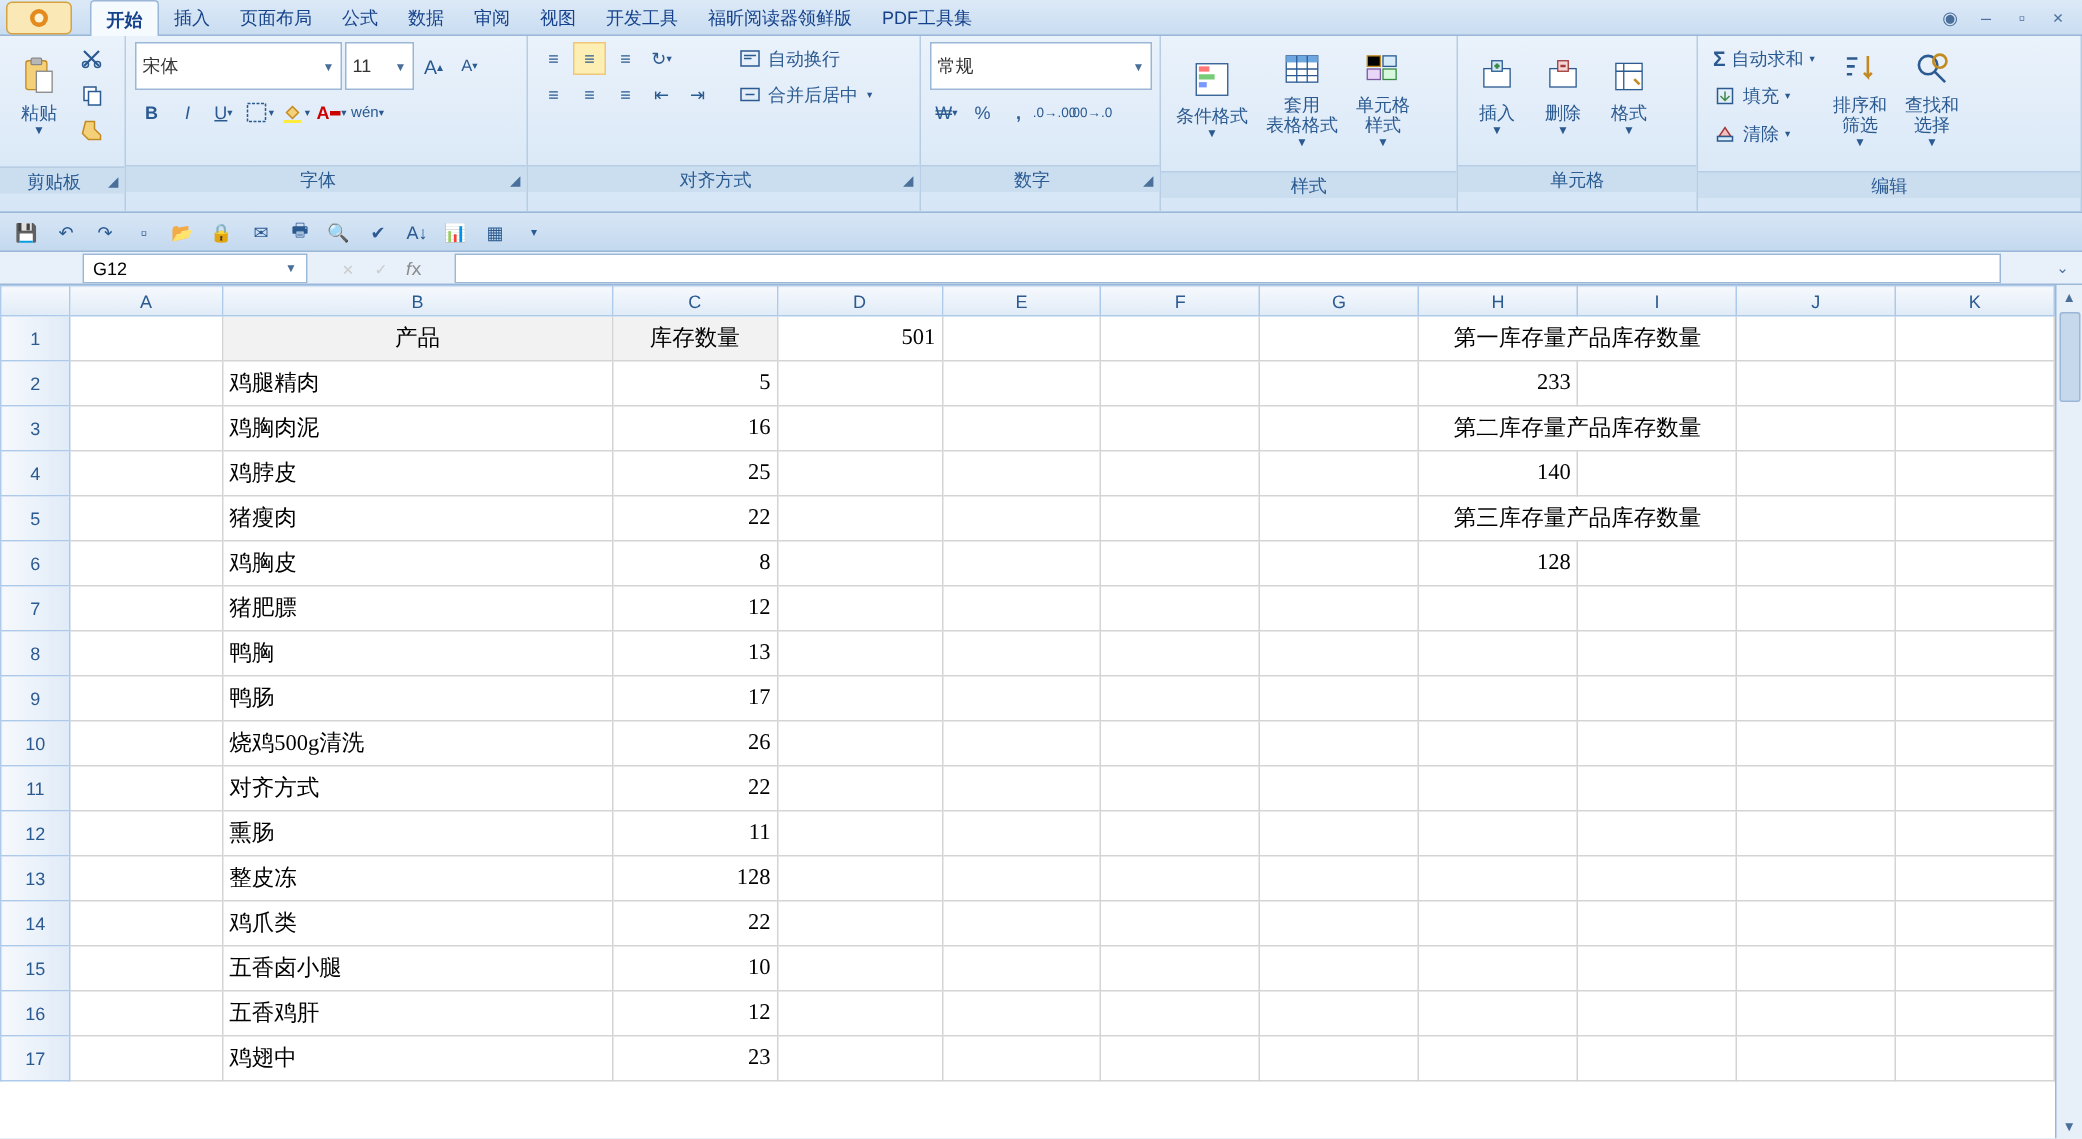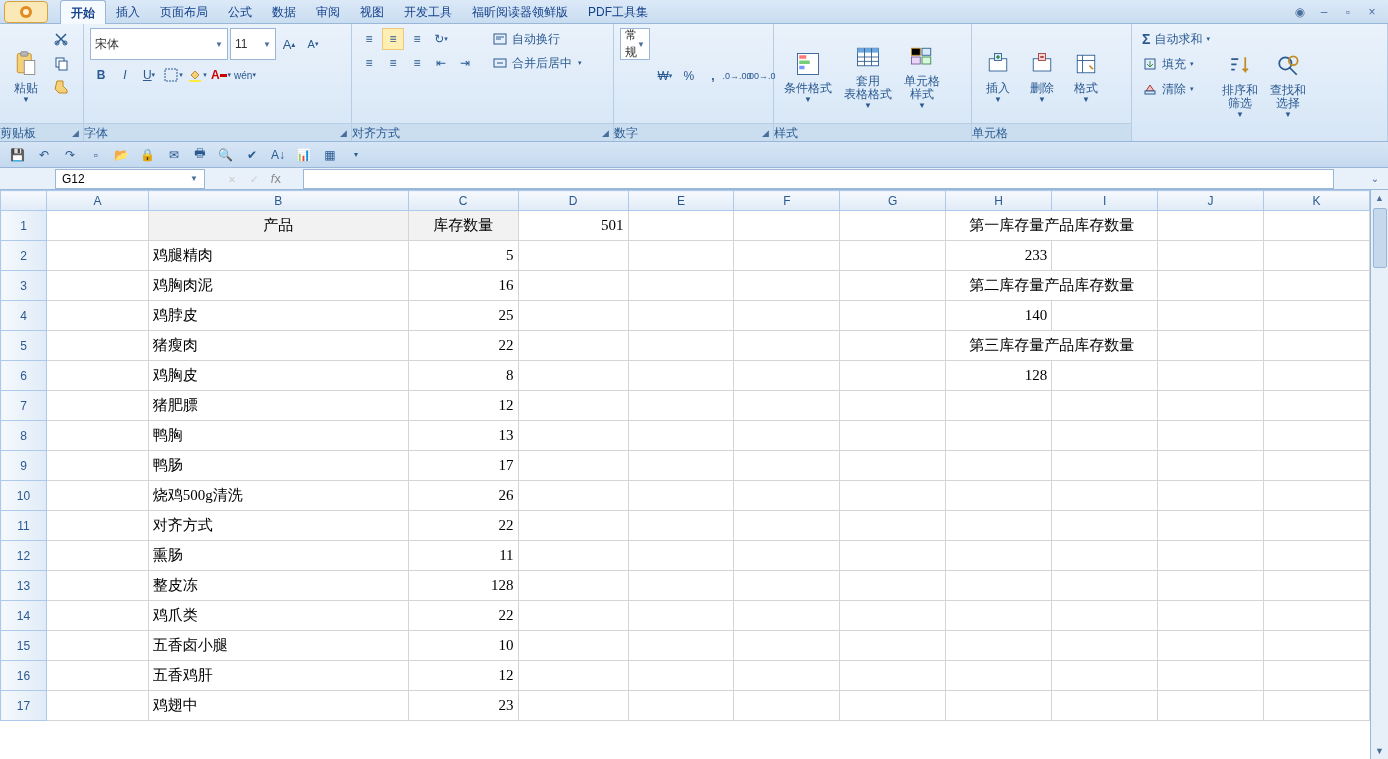--- a/index.html
+++ b/index.html
@@ -17,23 +17,23 @@
                 border-radius:3px 3px 0 0; color:#15428b; font-weight:bold;font-family:Liberation Serif, serif; }
   .win-ctrls { margin-left:auto; display:flex; gap:8px; padding-right:8px; color:#4a6f9b; }
   .win-ctrls span { width:16px; text-align:center; }
 
   
   .ribbon { height:118px; background:linear-gradient(#eaf2fb,#d6e6f6);
             border-bottom:1px solid #9ab7d7; display:flex; }
   .grp { border-right:1px solid #b6cde4; padding:4px 6px 0 6px;
          display:flex; flex-direction:column; position:relative; }
   .grp-body { flex:1; display:flex; gap:4px; }
-  .grp-title { height:18px; line-height:18px; 
+  .grp-title { height:18px; line-height:18px; text-align:center;
                color:#2b5a91; font-size:12px; background:#cadef0;
-               margin:0 -6px; border-top:1px solid #b6cde4; }
+               margin:13px -6px; border-top:1px solid #b6cde4; }
   .grp-title .launcher { float:right; margin-right:4px; font-size:9px; color:#4a6f9b; }
 
   .big-btn { display:flex; flex-direction:column; align-items:center;
              justify-content:center; padding:2px 4px; min-width:40px; }
   .big-btn .ic { width:32px; height:32px; display:flex; align-items:center;
                  justify-content:center; }
   .big-btn .lbl { font-size:12px; color:#2b5a91; text-align:center; line-height:13px; margin-top:2px;}
   .big-btn .dd { font-size:8px; color:#2b5a91; }
 
   .col { display:flex; flex-direction:column; gap:2px; justify-content:flex-start; }
@@ -253,21 +253,21 @@
             </svg>
             <span>合并后居中</span>
             <span style="font-size:7px;margin-left:2px">▾</span>
           </div>
       </div>
     </div>
     <div class="grp-title"><span>对齐方式</span><span class="launcher">◢</span></div>
   </div>
 
   <div class="grp" style="width:160px">
-    <div class="grp-body" style="flex-direction:row;gap:4px">
+    <div class="grp-body" style="flex-direction:column;gap:4px">
       <div class="sel" style="width:148px">
           <span>常规</span>
           <span class="dd">▼</span>
         </div>
       <div class="row">
         <span class="sml">₩<span style="font-size:7px">▾</span></span>
         <span class="sml">%</span>
         <span class="sml">
             <b>,</b>
           </span>
@@ -402,20 +402,21 @@
               <circle cx="13" cy="13" r="7" fill="none" stroke="#2b5a91" stroke-width="2"></circle>
               <path d="M18 18l8 8" stroke="#2b5a91" stroke-width="2"></path>
               <circle cx="22" cy="10" r="5" fill="none" stroke="#c28a22" stroke-width="2"></circle>
             </svg>
           </span>
         <span class="lbl" style="white-space:pre">查找和
 选择</span>
           <span class="dd">▼</span>
       </div>
     </div>
+    <div class="grp-title"><span>编辑</span></div>
   </div>
 </div>
 
 <div class="qat">
   <span class="sml">💾</span>
   <span class="sml">↶</span>
   <span class="sml">↷</span>
   <span class="sml">▫</span>
   <span class="sml">📂</span>
   <span class="sml">🔒</span>

